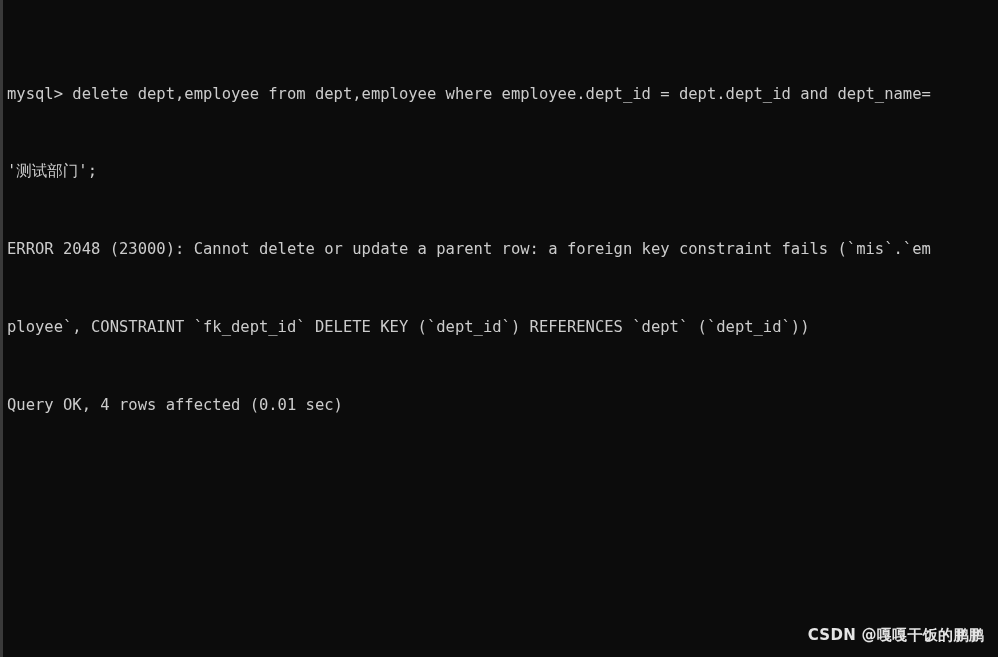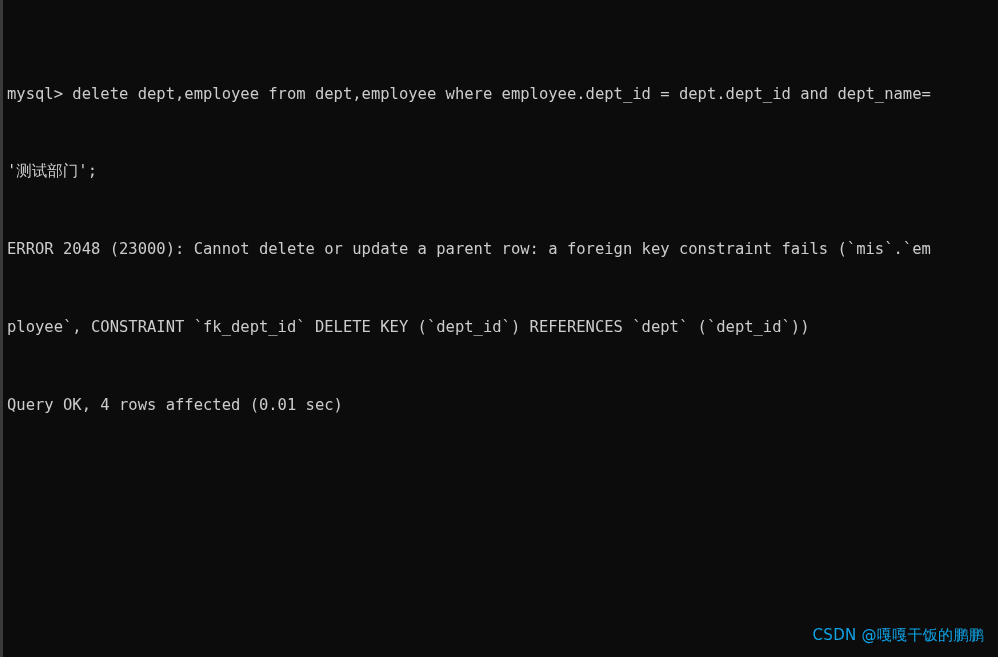--- a/index.html
+++ b/index.html
@@ -39,25 +39,26 @@
   .line {
     height: 25.9px;
     white-space: pre;
     font-family: "DejaVu Sans Mono", "Liberation Mono", monospace;
   }
   .blank { height: 25.9px; }
   .watermark {
     position: absolute;
     right: 14px;
     bottom: 8px;
-    color: #0ea5e9;
+    color: #e5e5e5;
     font-family: "DejaVu Sans", "Liberation Sans", sans-serif;
     font-size: 15px;
     letter-spacing: 0.3px;
     white-space: pre;
+    font-weight: bold;
   }
 </style>
 </head>
 <body>
 
 <div id="terminal">
 
   <div id="left-edge"></div>
 
   <div id="screen">

